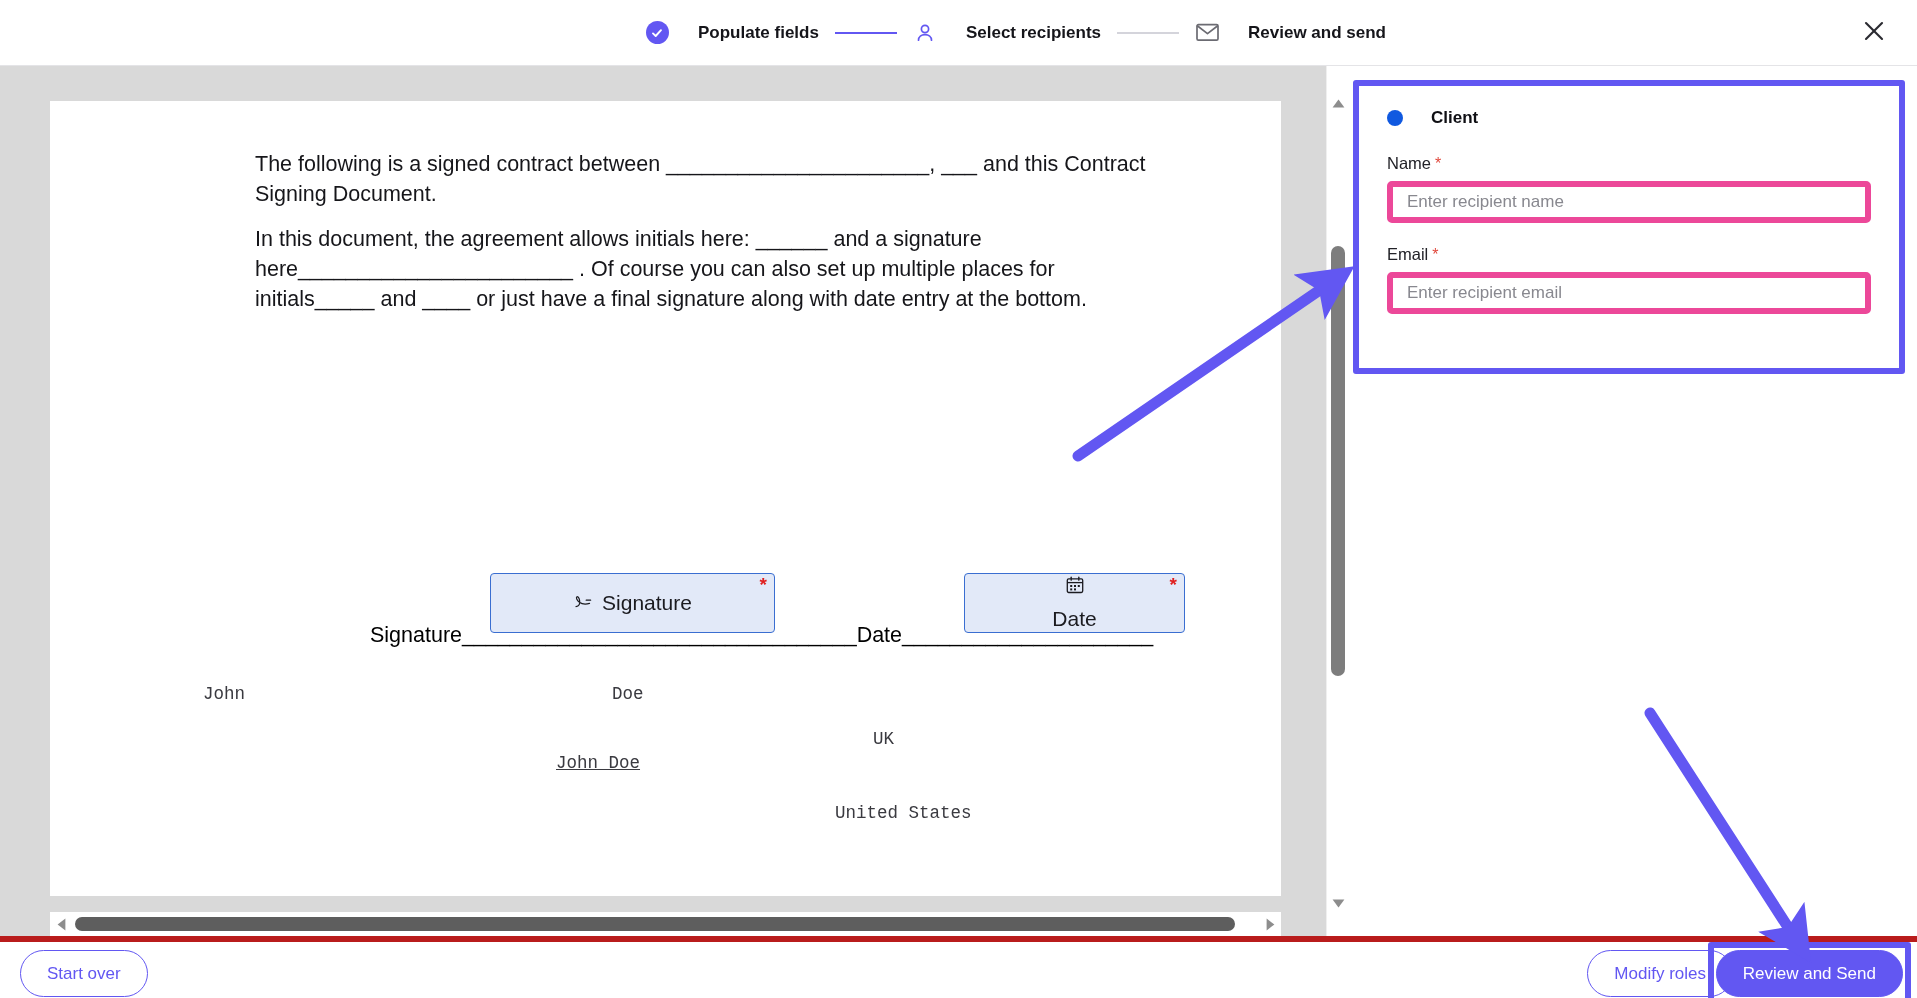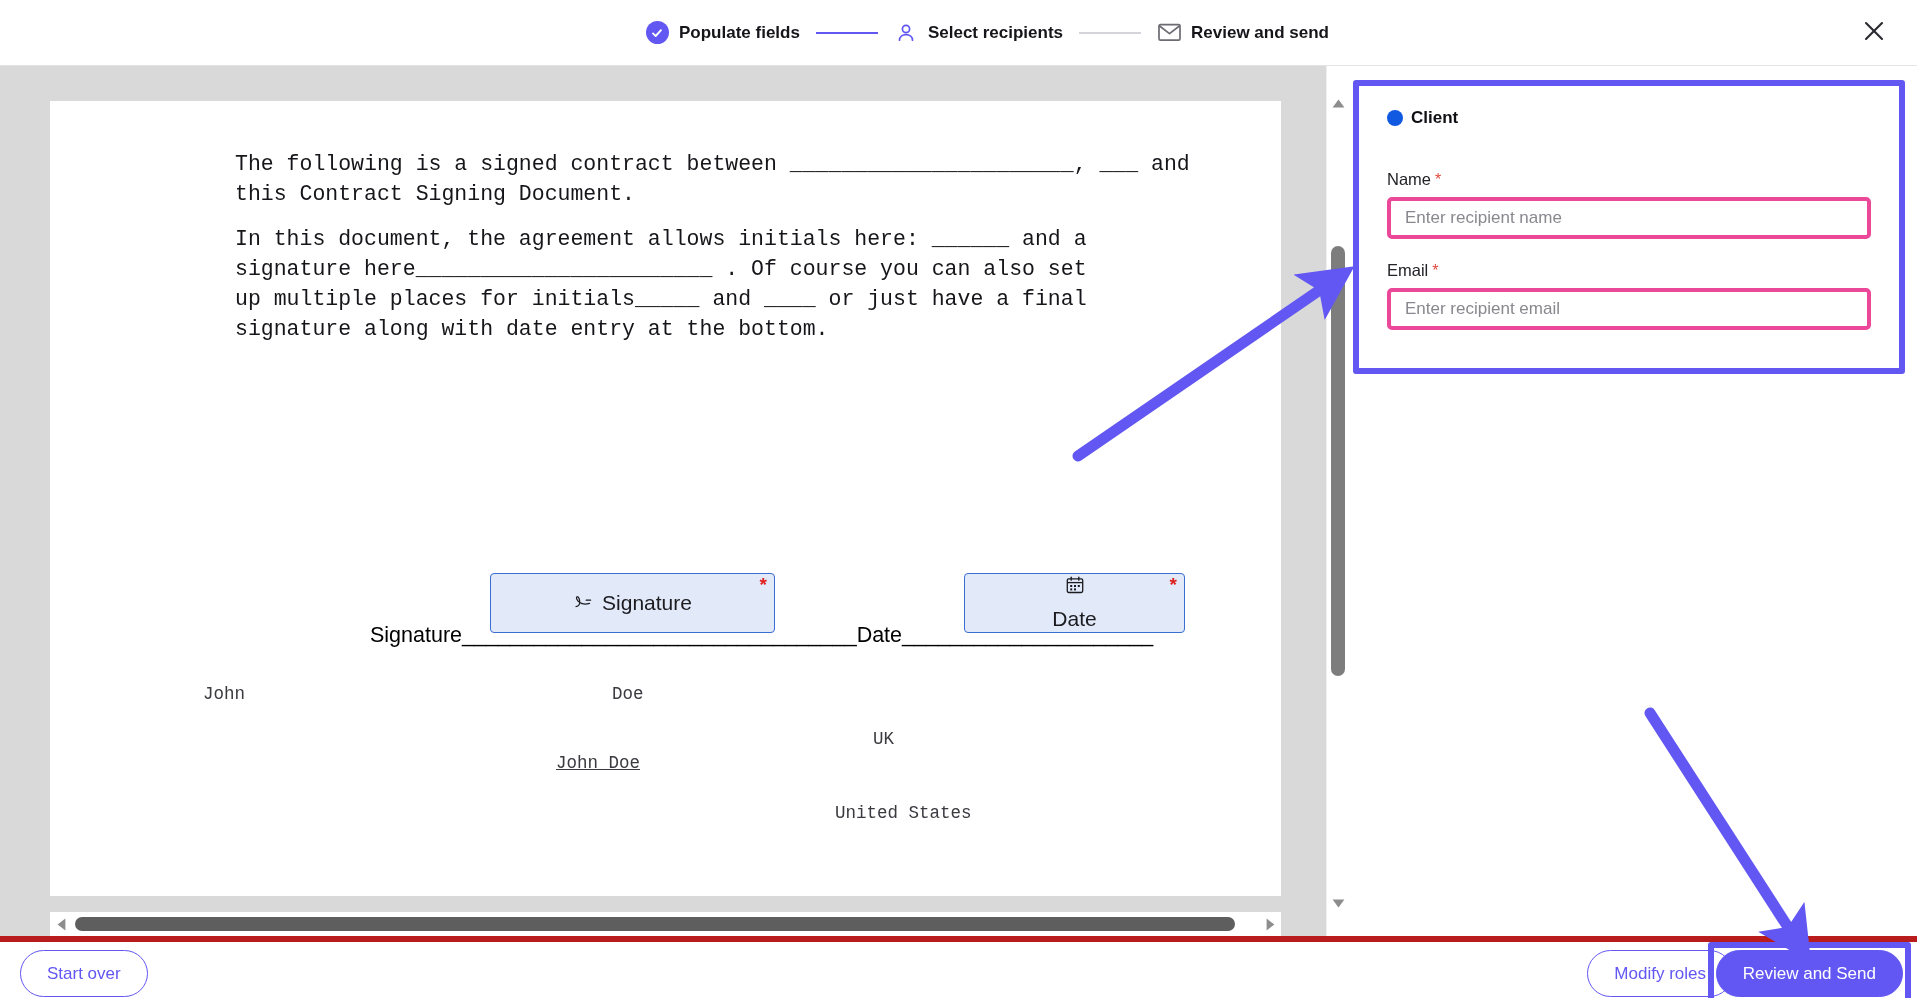--- a/index.html
+++ b/index.html
@@ -38,21 +38,21 @@
     font-size: 14.5px; color: #3c3c45;
     background: #ffffff; line-height: 1;
   }
 
   .steps {
     position: absolute; left: 645px; top: 50%;
     transform: translateY(-50%);
     display: flex; align-items: center;
   }
   .step { display: flex; align-items: center; gap: 10px; }
-  .step-label { font-size: 17px; font-weight: bold; color: #15151a; white-space: nowrap; }
+  .step-label { font-size: 17px; font-weight: bold; color: #15151a; white-space: nowrap; margin-left: 19px; }
   .step-icon { width: 24px; height: 24px; display: flex; align-items: center; justify-content: center; }
   .step-check {
     width: 23px; height: 23px; border-radius: 50%;
     background: #6257f2; display: flex; align-items: center;
     justify-content: center;
   }
   .step-connector {
     width: 62px; height: 2px; background: #6257f2; margin: 0 16px;
   }
   .step-connector.muted { background: #d4d4db; }
@@ -82,23 +82,24 @@
     position: absolute; left: 50px; top: 35px;
     width: 1231px; height: 795px;
     background: #ffffff;
     overflow: hidden;
   }
   .doc-body {
     position: absolute; left: 135px; top: 0px;
     width: 1060px;
   }
   .doc-p {
-    font-family: Liberation Mono, monospace;
+    font-family: Liberation Sans, sans-serif;
     font-size: 21.5px; line-height: 30px;
     color: #16161a;
+    margin-left: 20px;
   }
   .doc-p.p1 { position: absolute; top: 48px; left: 50px; width: 960px; }
   .doc-p.p2 { position: absolute; top: 123px; left: 50px; width: 880px; }
 
   
   .field-widget {
     position: absolute;
     background: #e2e9f8;
     border: 1.5px solid #3a6ed1;
     border-radius: 4px;
@@ -179,36 +180,36 @@
   }
   .recipient-card {
     position: absolute; left: 5px; top: 14px;
     width: 552px; height: 294px;
     background: #ffffff;
     border: 6px solid #6257f2;
     border-radius: 3px;
     padding: 22px 28px;
   }
   .recipient-head {
-    display: flex; align-items: center; gap: 8px;
-    margin-bottom: 42px;
+    display: flex; align-items: center; gap: 28px;
+    margin-bottom: 26px;
   }
   .role-dot {
     width: 16px; height: 16px; border-radius: 50%;
     background: #1059e0;
   }
   .role-name { font-size: 17px; font-weight: bold; color: #0f0f14; }
   .field-label {
     font-size: 16.5px; color: #222228; margin-bottom: 8px;
     display: flex; align-items: baseline; gap: 4px;
   }
   .label-req { color: #e0483c; font-size: 16px; }
   .text-input {
     width: 100%; height: 42px;
-    border: 4px solid #ec4899; border-radius: 5px;
+    border: 6px solid #ec4899; border-radius: 5px;
     padding: 0 14px; font-size: 17px;
     font-family: "Liberation Sans", sans-serif;
     color: #15151a; background: #ffffff;
     outline: none;
   }
   .text-input::placeholder { color: #88888f; }
   .field-group { margin-bottom: 22px; }
 
   
   .footer {

